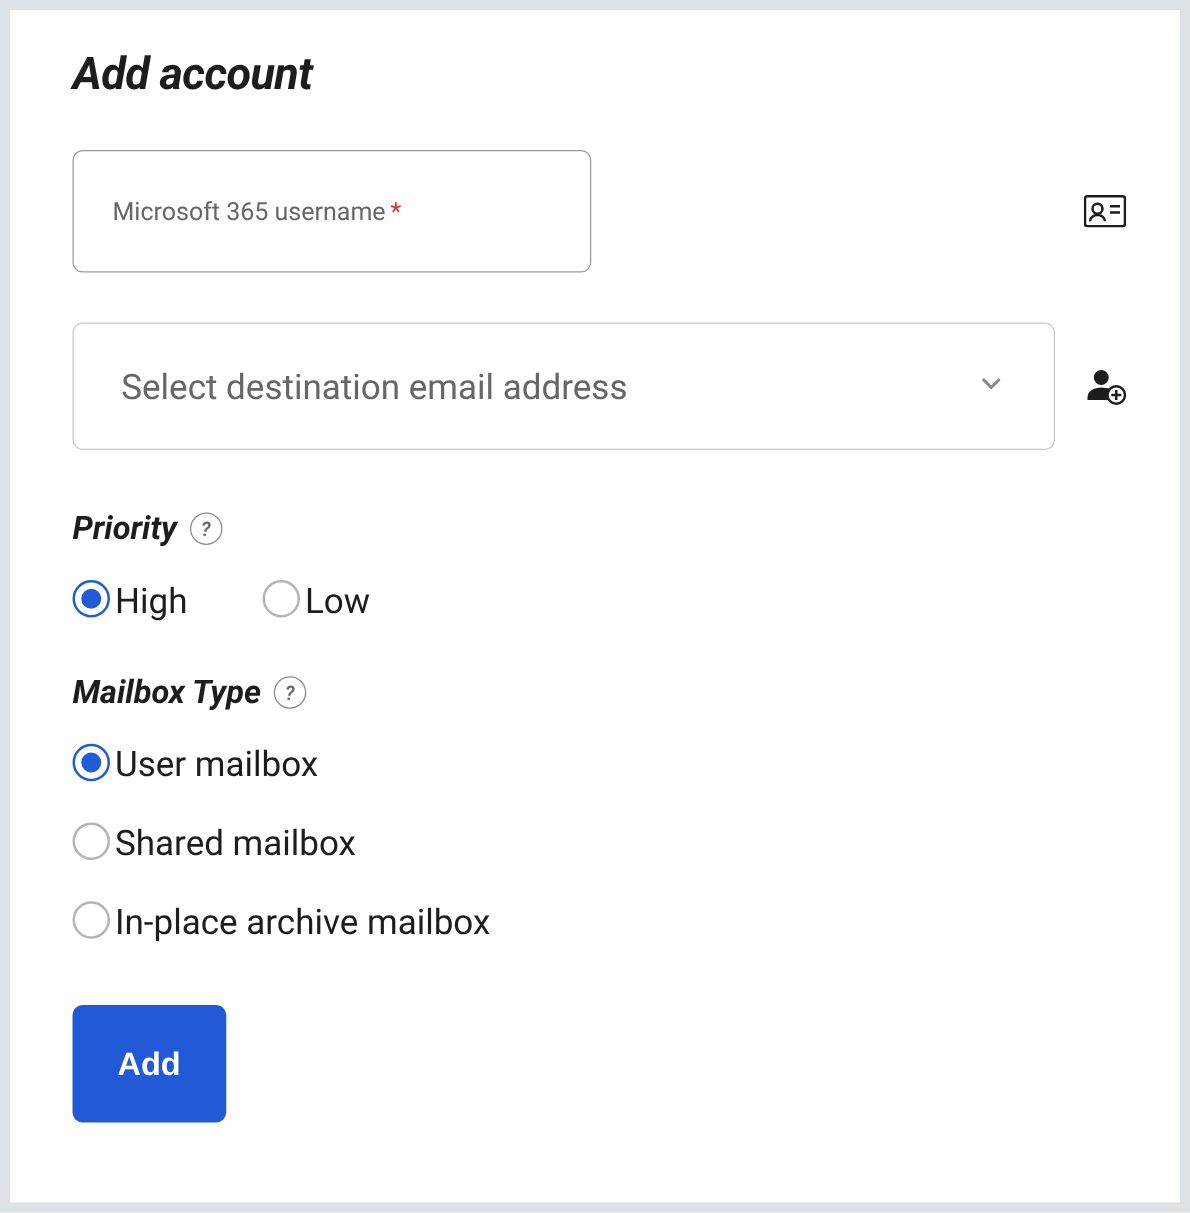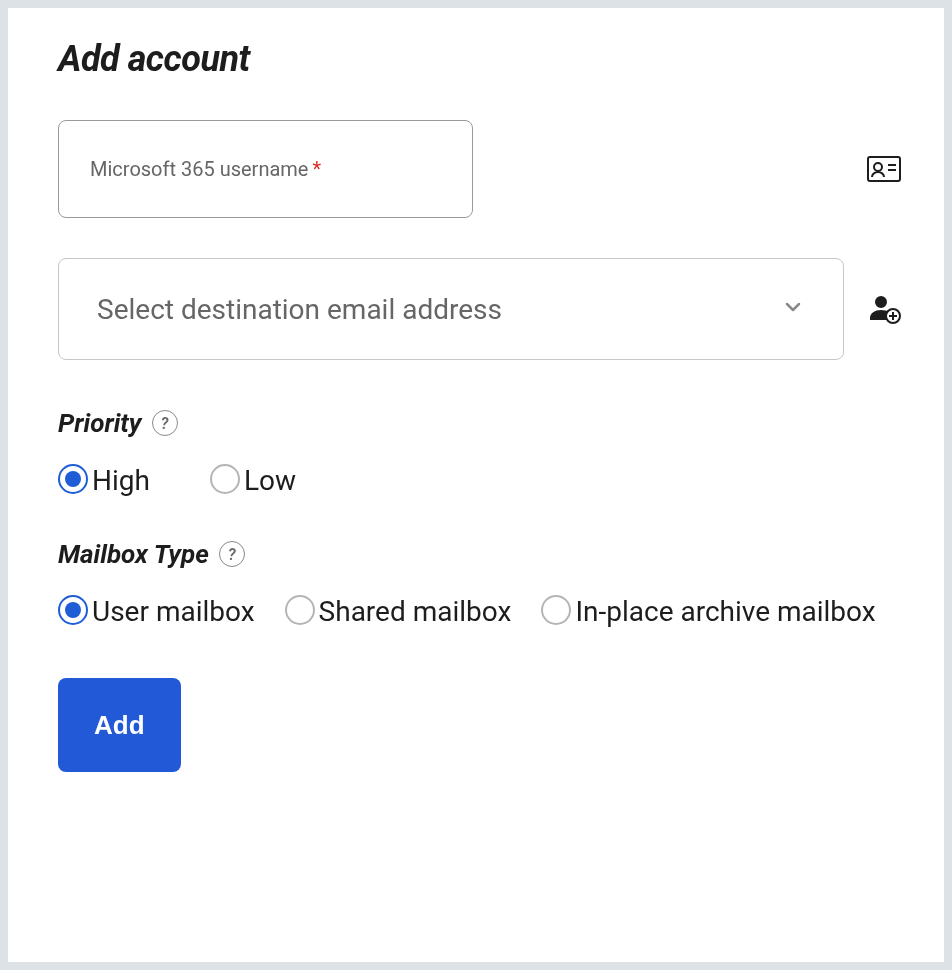--- a/index.html
+++ b/index.html
@@ -111,21 +111,21 @@
     font-weight:600;
     cursor:pointer;
   }
   .radio-row {
     display:flex;
     gap:60px;
     margin-bottom:42px;
   }
   .radio-col {
     display:flex;
-    flex-direction:row;
+    flex-direction:column;
     gap:30px;
     margin-bottom:50px;
   }
   .radio-item {
     display:flex;
     align-items:flex-start;
     gap:4px;
     cursor:pointer;
   }
   .radio-outer {

